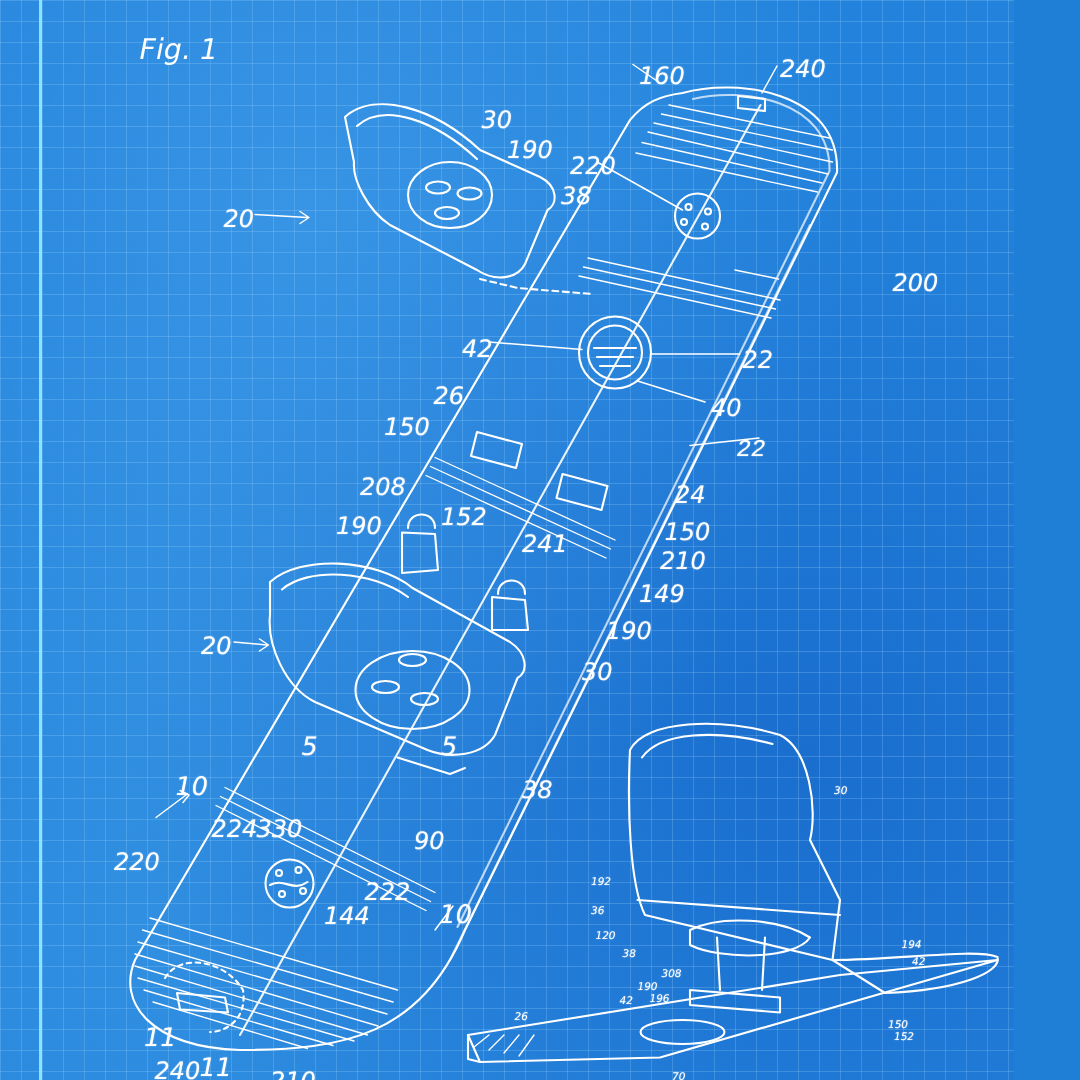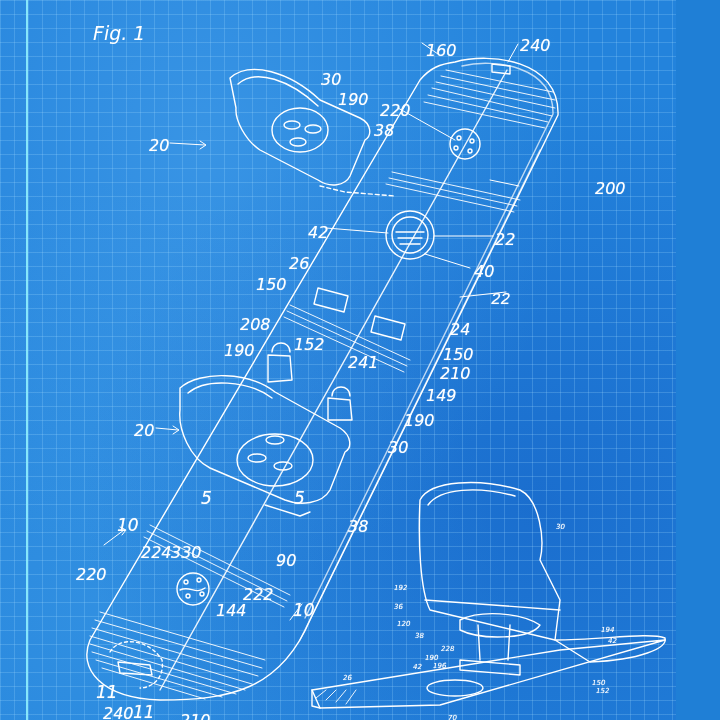--- a/index.html
+++ b/index.html
@@ -217,21 +217,21 @@
       <span class="lbl big" style="left: 293px; top: 602px;">10</span>
       <span class="lbl big" style="left: 96px; top: 684px;">11</span>
       <span class="lbl" style="left: 103px; top: 706px;">240</span>
       <span class="lbl big" style="left: 133px; top: 704px;">11</span>
       <span class="lbl" style="left: 180px; top: 713px;">210</span>
       <span class="lbl small" style="left: 556px; top: 524px;">30</span>
       <span class="lbl small" style="left: 394px; top: 585px;">192</span>
       <span class="lbl small" style="left: 394px; top: 604px;">36</span>
       <span class="lbl small" style="left: 397px; top: 621px;">120</span>
       <span class="lbl small" style="left: 415px; top: 633px;">38</span>
-      <span class="lbl small" style="left: 441px; top: 646px;">228</span>
+      <span class="lbl small" style="left: 441px; top: 646px;">308</span>
       <span class="lbl small" style="left: 601px; top: 627px;">194</span>
       <span class="lbl small" style="left: 608px; top: 638px;">42</span>
       <span class="lbl small" style="left: 425px; top: 655px;">190</span>
       <span class="lbl small" style="left: 413px; top: 664px;">42</span>
       <span class="lbl small" style="left: 433px; top: 663px;">196</span>
       <span class="lbl small" style="left: 343px; top: 675px;">26</span>
       <span class="lbl small" style="left: 592px; top: 680px;">150</span>
       <span class="lbl small" style="left: 548px; top: 688px; padding-left: 48px;">152</span>
       <span class="lbl small" style="left: 448px; top: 715px;">70</span>
     </div>

